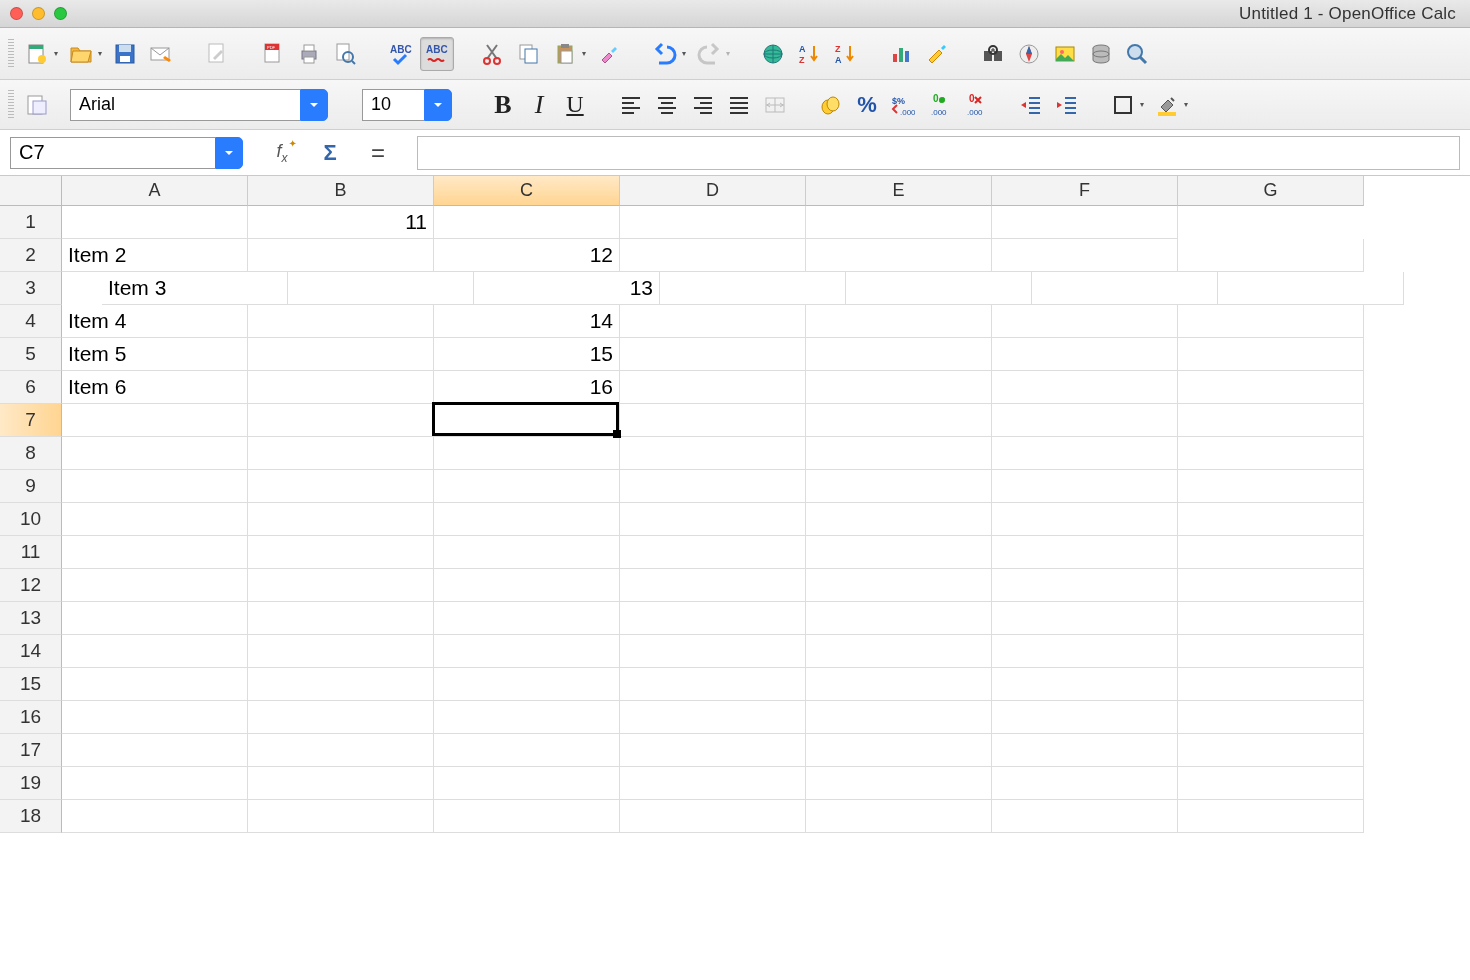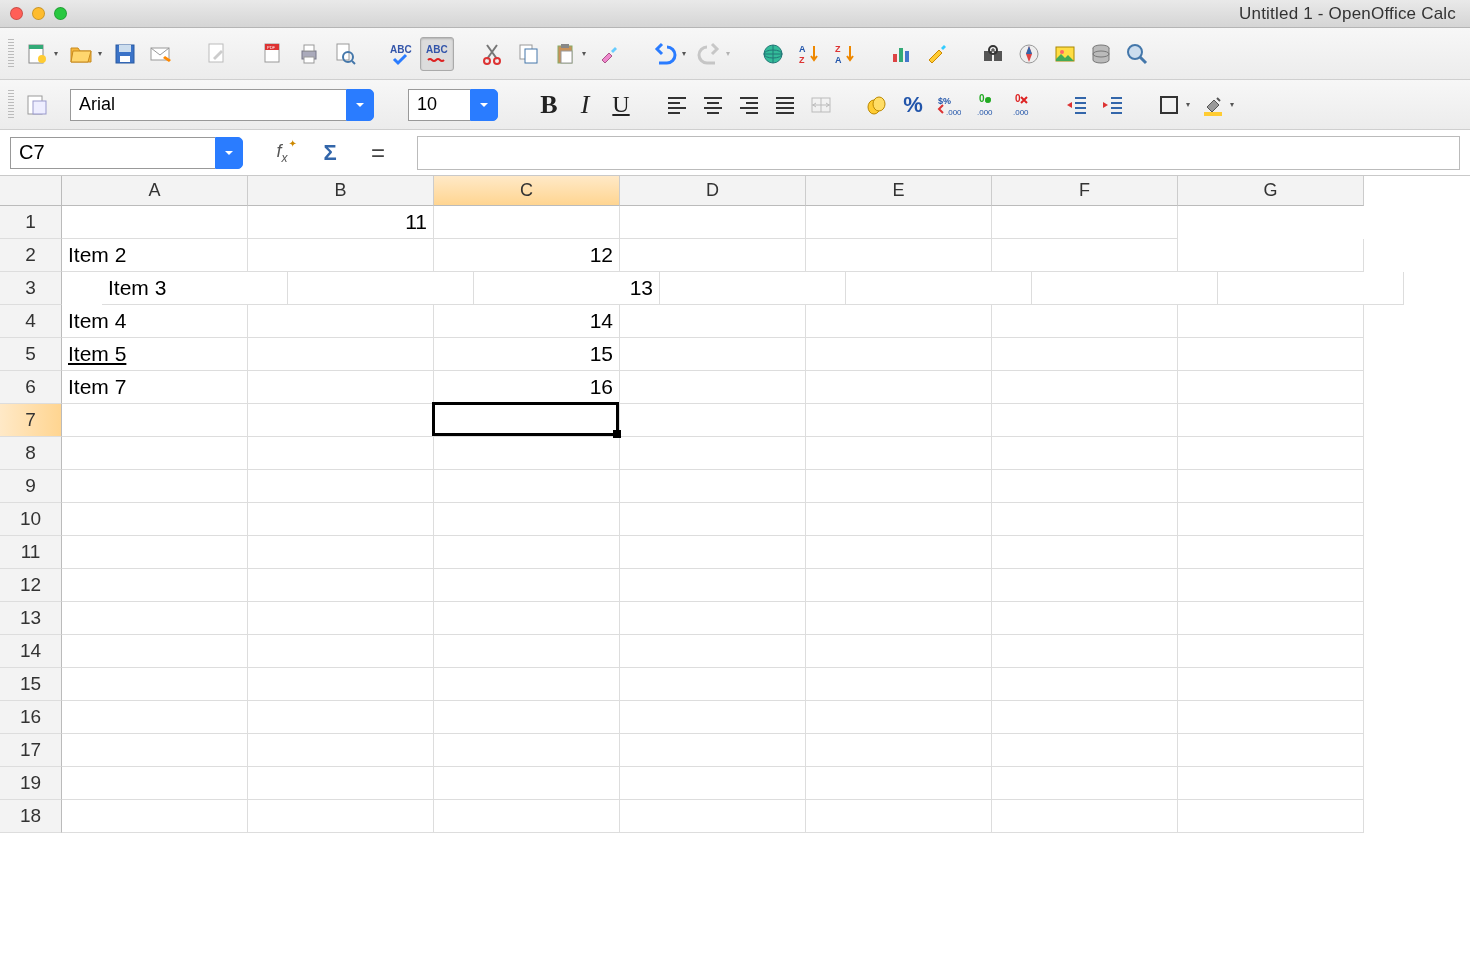--- a/index.html
+++ b/index.html
@@ -22,21 +22,21 @@
   .tbtn.pressed{background:#dcdcdc; border:1px solid #aaa; box-shadow:inset 0 1px 2px rgba(0,0,0,0.2);}
   .tbtn svg{width:24px;height:24px;}
   .drop-arrow{font-size:8px;color:#555;margin-left:-2px;margin-right:4px;align-self:center;}
   .gap{width:18px;}
   
   
   .combo{display:flex;align-items:stretch;height:32px;}
   .combo input, .combo .combo-text{border:1px solid #999;border-right:none;padding:2px 8px;font-size:18px;background:#fff;outline:none;font-family:Arial;}
   .combo .cbtn{width:28px;background:#2a7cff;border:1px solid #2a7cff;border-top-right-radius:5px;border-bottom-right-radius:5px;display:flex;align-items:center;justify-content:center;}
   .combo .cbtn svg{width:12px;height:12px;fill:#fff;}
-  .font-combo .combo-text{width:276px;}
+  .font-combo .combo-text{width:230px;}
   .size-combo .combo-text{width:62px;}
   .name-combo .combo-text{width:205px;font-size:20px;}
   
   .bold{font-family:"Times New Roman",serif;font-size:26px;font-weight:bold;color:#222;}
   .ital{font-family:"Times New Roman",serif;font-size:26px;font-style:italic;color:#222;}
   .under{font-family:"Times New Roman",serif;font-size:24px;text-decoration:underline;color:#222;}
   
   
   .fx-group{display:flex;gap:14px;align-items:center;}
   .fx-input{flex:1;height:34px;border:1px solid #bbb;background:#fff;font-size:16px;padding:0 6px;}
@@ -474,30 +474,30 @@
       <div class="row">
         <div class="cell" style="width: 186px;">Item 4</div>
         <div class="cell" style="width: 186px;"></div>
         <div class="cell num" style="width: 186px;">14</div>
         <div class="cell" style="width: 186px;"></div>
         <div class="cell" style="width: 186px;"></div>
         <div class="cell" style="width: 186px;"></div>
         <div class="cell" style="width: 186px;"></div>
       </div>
       <div class="row">
-        <div class="cell" style="width: 186px; text-decoration: underline;">Item 5</div>
+        <div class="cell" style="width: 186px;">Item 5</div>
         <div class="cell" style="width: 186px;"></div>
         <div class="cell num" style="width: 186px;">15</div>
         <div class="cell" style="width: 186px;"></div>
         <div class="cell" style="width: 186px;"></div>
         <div class="cell" style="width: 186px;"></div>
         <div class="cell" style="width: 186px;"></div>
       </div>
       <div class="row">
-        <div class="cell" style="width: 186px;">Item 7</div>
+        <div class="cell" style="width: 186px;">Item 6</div>
         <div class="cell" style="width: 186px;"></div>
         <div class="cell num" style="width: 186px;">16</div>
         <div class="cell" style="width: 186px;"></div>
         <div class="cell" style="width: 186px;"></div>
         <div class="cell" style="width: 186px;"></div>
         <div class="cell" style="width: 186px;"></div>
       </div>
       <div class="row">
         <div class="cell" style="width: 186px;"></div>
         <div class="cell" style="width: 186px;"></div>

